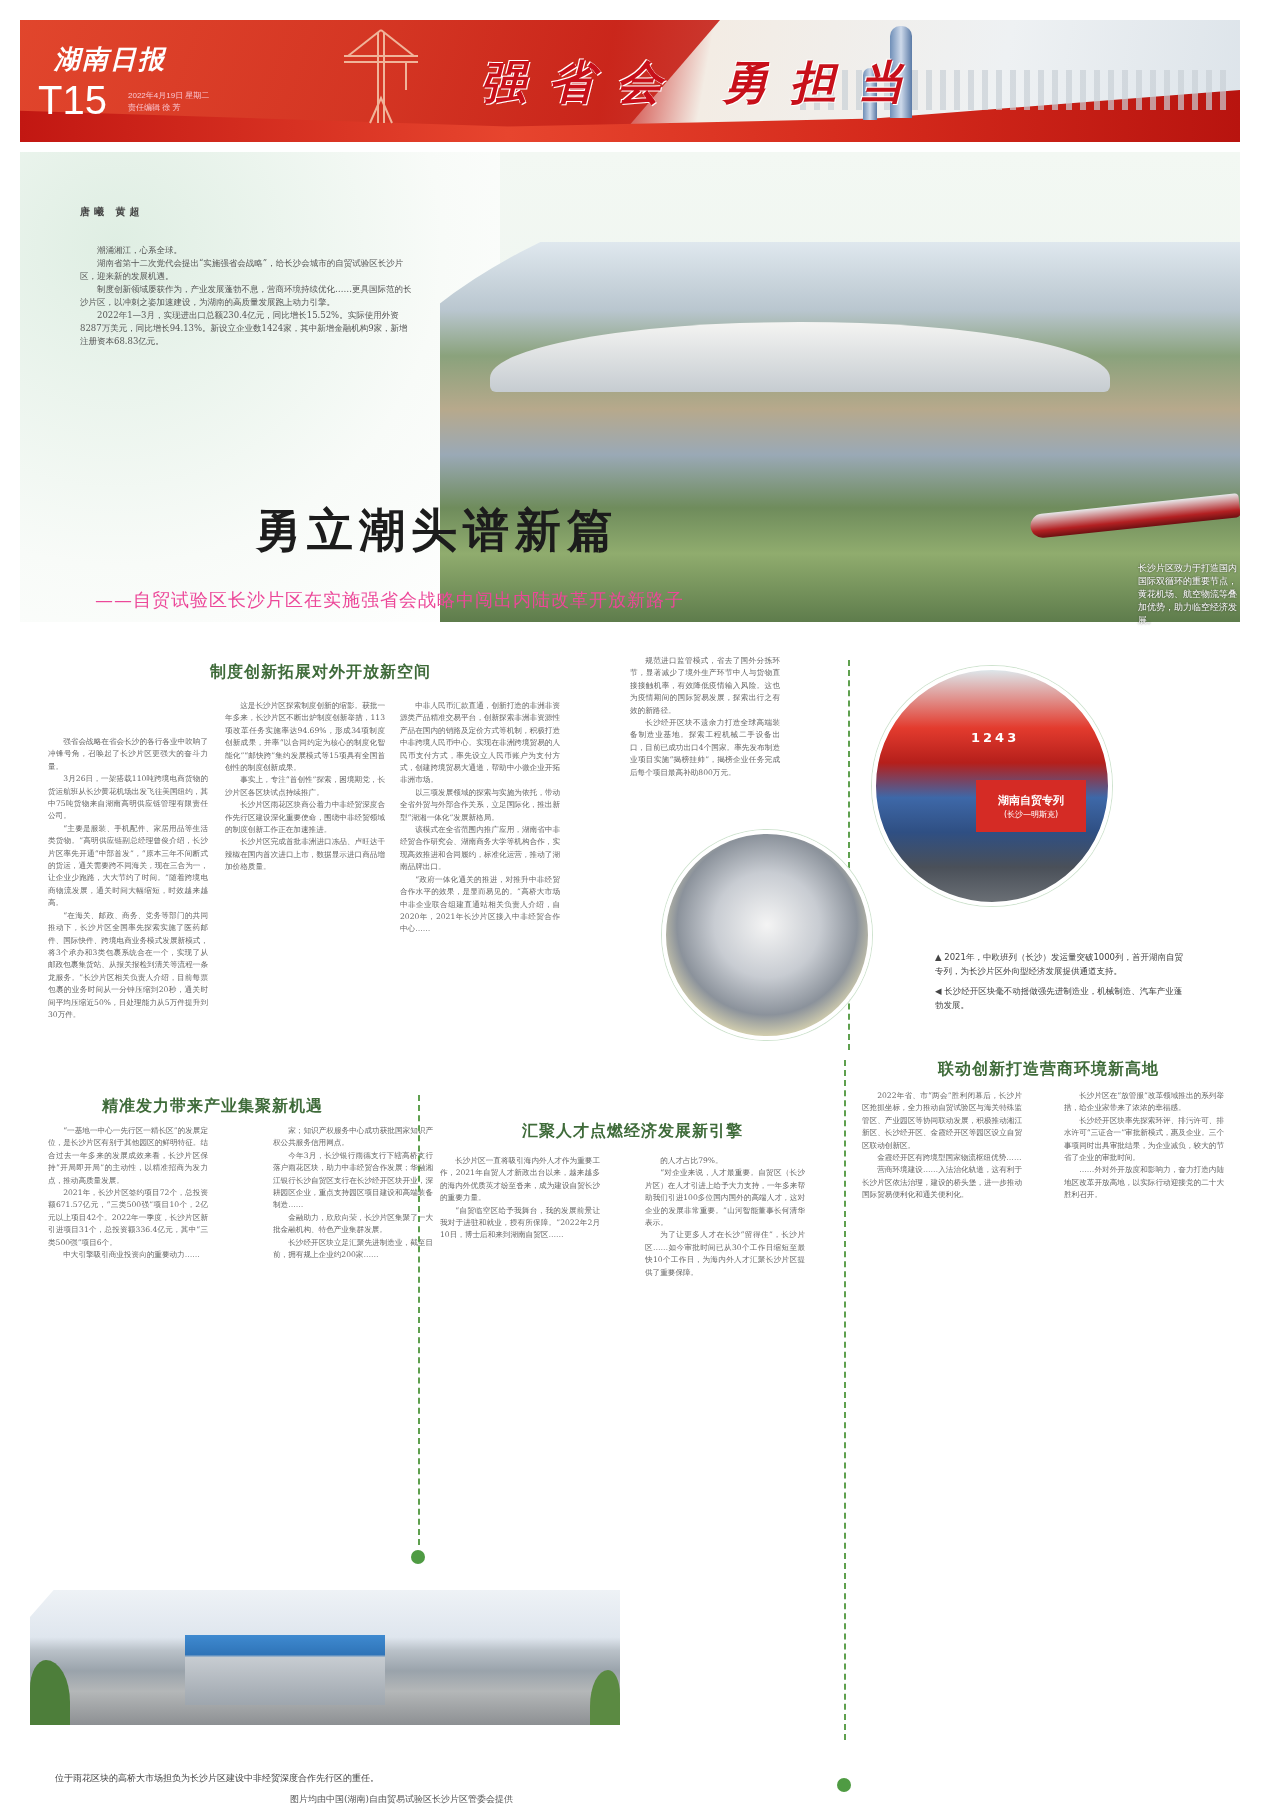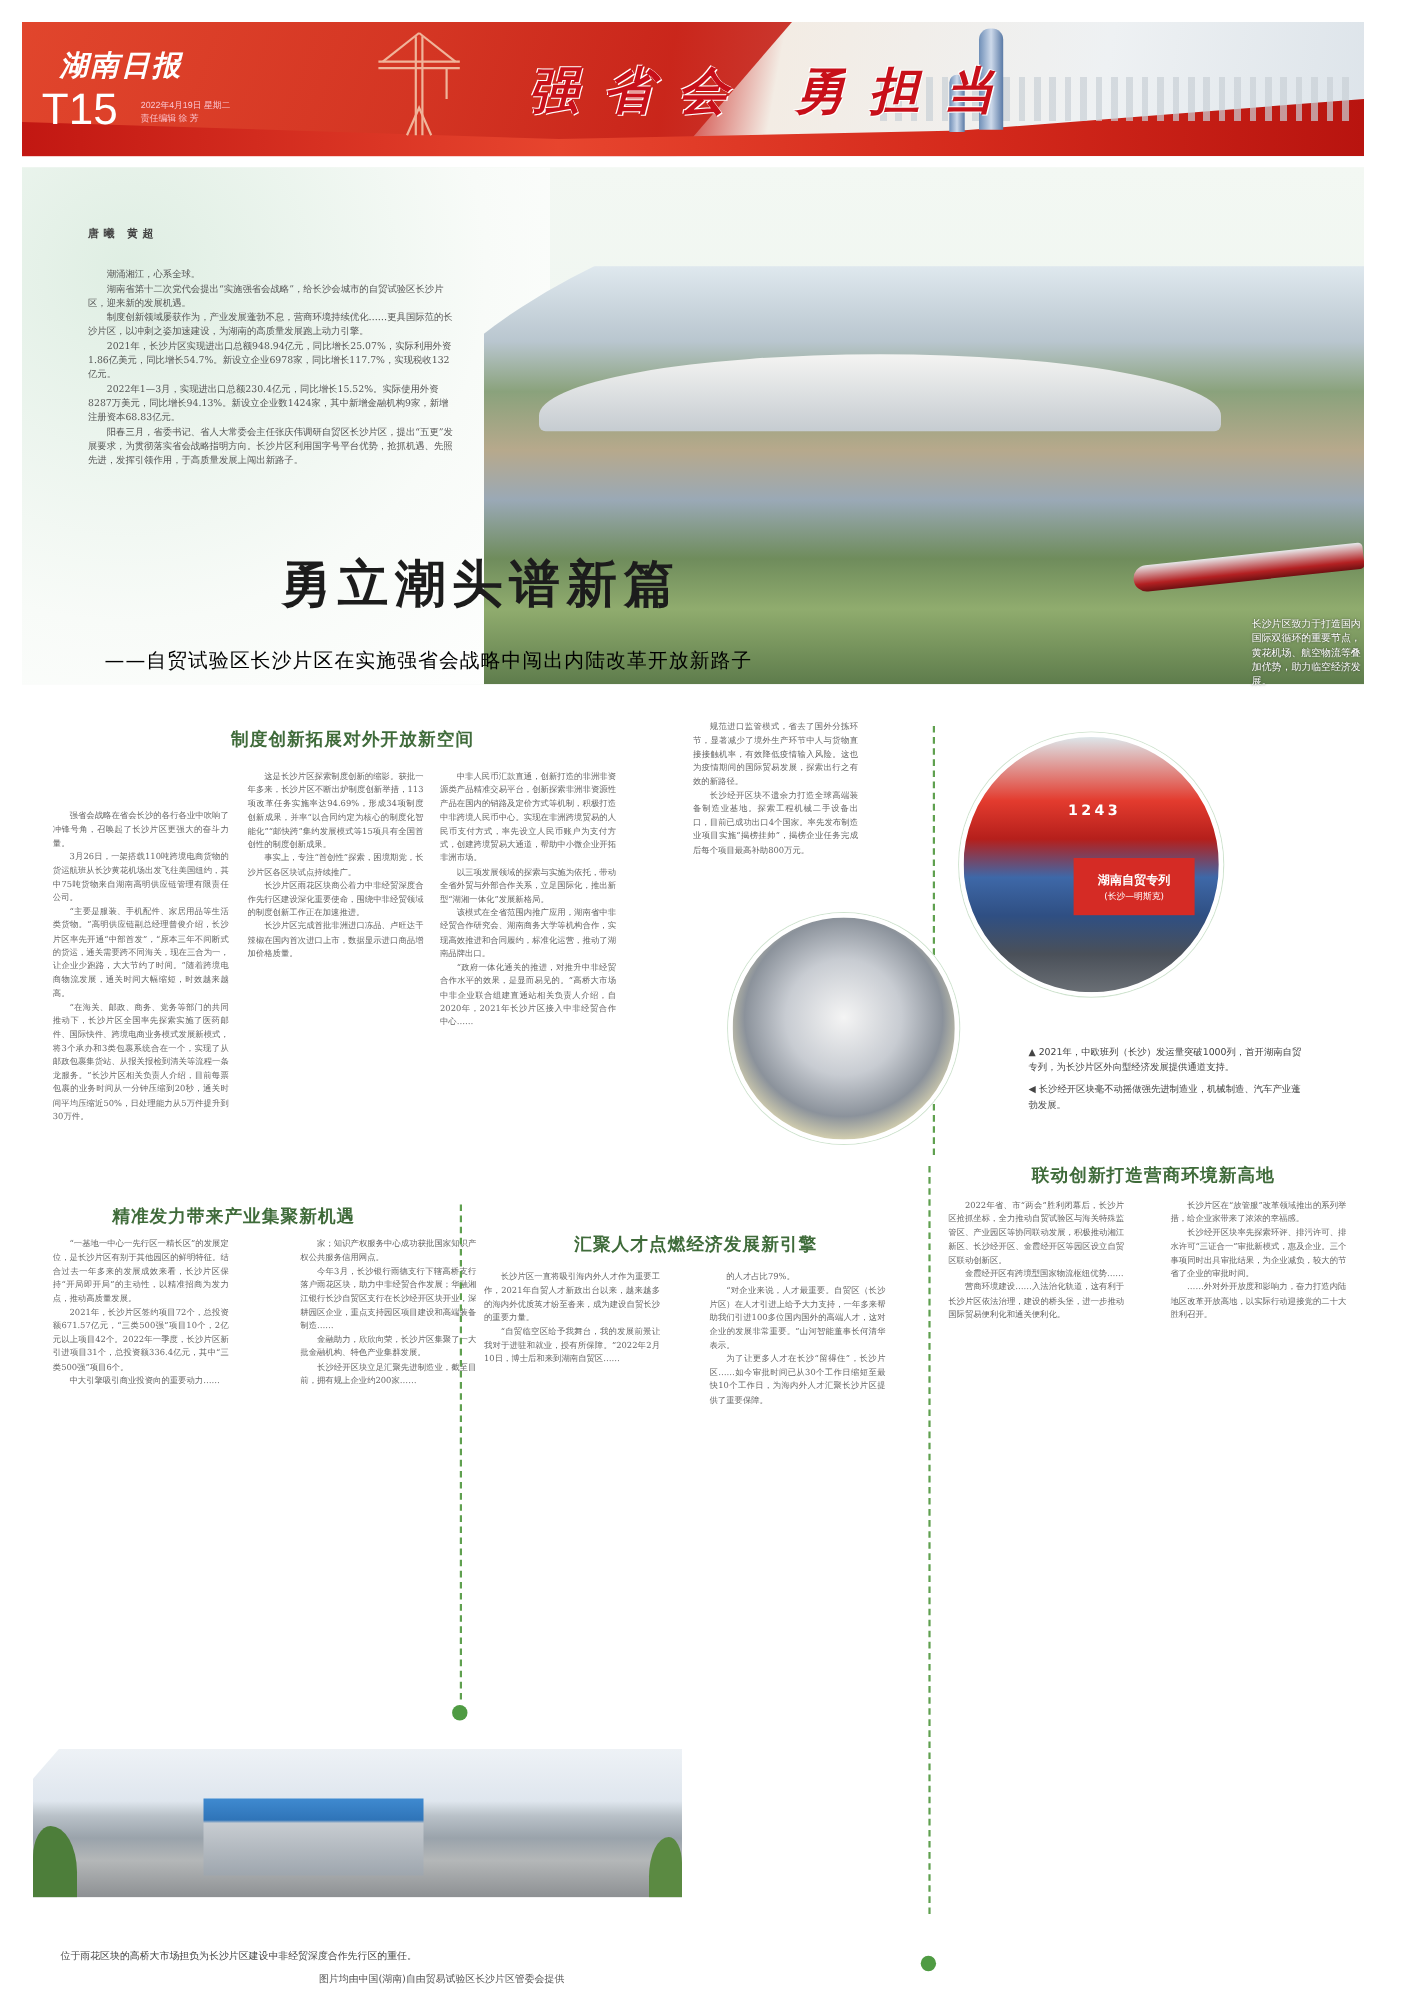--- a/index.html
+++ b/index.html
@@ -24,21 +24,21 @@
     background: linear-gradient(180deg, #dfe8ee 0%, #b9c6cf 18%, #8aa27c 30%, #b7a98c 44%, #9aa9b6 56%, #6f8c5c 70%, #90ac6e 82%, #5e7c4c 100%); clip-path: ellipse(85% 95% at 70% 70%); }
   .terminal { position: absolute; left: 470px; top: 170px; width: 620px; height: 70px; background: linear-gradient(180deg, #f4f4f2, #c6ccd1); border-radius: 50% 50% 6px 6px / 80% 80% 6px 6px; }
   .train { position: absolute; left: 1010px; top: 352px; width: 210px; height: 24px; background: linear-gradient(180deg, #e6e8ea, #b32022 70%, #6d1112); border-radius: 12px 4px 4px 12px; transform: rotate(-6deg); }
   .hero-caption { position: absolute; left: 1138px; top: 562px; width: 100px; font-size: 9px; line-height: 13px; color: #fff; text-shadow: 0 0 2px #333; font-family: "DejaVu Sans", sans-serif; }
 
   .byline { position: absolute; left: 80px; top: 205px; font-size: 10px; font-weight: bold; color: #444; font-family: "DejaVu Sans", sans-serif; letter-spacing: 4px; }
   .lead { position: absolute; left: 80px; top: 244px; width: 335px; font-size: 8.5px; line-height: 13px; color: #555; font-family: "DejaVu Serif", serif; }
   .lead p { text-indent: 2em; margin-bottom: 0; }
 
   .title { position: absolute; left: 255px; top: 500px; font-family: "DejaVu Sans", sans-serif; font-weight: bold; font-size: 46px; color: #1c1c1c; letter-spacing: 6px; }
-  .subtitle { position: absolute; left: 95px; top: 588px; font-family: "DejaVu Sans", sans-serif; font-size: 18px; color: #000000; letter-spacing: 1px; }
+  .subtitle { position: absolute; left: 95px; top: 588px; font-family: "DejaVu Sans", sans-serif; font-size: 18px; color: #ec4899; letter-spacing: 1px; }
 
   .section-head { position: absolute; font-family: "DejaVu Serif", serif; font-weight: bold; font-size: 16px; color: #3f6b3a; letter-spacing: 1px; }
   .col { position: absolute; font-size: 7.6px; line-height: 12.4px; color: #666; font-family: "DejaVu Serif", serif; text-align: justify; overflow: hidden; }
   .col p { text-indent: 2em; }
 
   .circle-photo { position: absolute; border-radius: 50%; overflow: hidden; border: 4px solid #ffffff; box-shadow: 0 0 0 1px #cfe3cf; }
   .photo-train { left: 872px; top: 666px; width: 240px; height: 240px; background: linear-gradient(180deg, #dde6ea 0%, #e33b2e 25%, #b51f1b 40%, #3e68a8 55%, #2f4f83 70%, #4a5059 85%, #6a6f75 100%); }
   .photo-train .placard { position: absolute; left: 60px; top: 110px; width: 110px; height: 52px; background: #d52b25; color: #fff; font-size: 11px; text-align: center; padding-top: 14px; font-family: "DejaVu Sans", sans-serif; font-weight: bold; line-height: 14px; margin-left: 40px; }
   .photo-train .placard small { font-size: 8px; font-weight: normal; display: block; }
   .photo-train .num { position: absolute; left: 95px; top: 60px; color: #fff; font-size: 13px; font-weight: bold; font-family: "DejaVu Sans", sans-serif; letter-spacing: 3px; }
@@ -94,23 +94,21 @@
   <div class="terminal"></div>
   <div class="train"></div>
 </div>
 <div class="hero-caption">长沙片区致力于打造国内国际双循环的重要节点，黄花机场、航空物流等叠加优势，助力临空经济发展。</div>
 
 <div class="byline">唐曦 黄超</div>
 <div class="lead">
   <p>潮涌湘江，心系全球。</p>
   <p>湖南省第十二次党代会提出“实施强省会战略”，给长沙会城市的自贸试验区长沙片区，迎来新的发展机遇。</p>
   <p>制度创新领域屡获作为，产业发展蓬勃不息，营商环境持续优化……更具国际范的长沙片区，以冲刺之姿加速建设，为湖南的高质量发展跑上动力引擎。</p>
-  <p>2021年，长沙片区实现进出口总额948.94亿元，同比增长25.07%，实际利用外资1.86亿美元，同比增长54.7%。新设立企业6978家，同比增长117.7%，实现税收132亿元。</p>
   <p>2022年1—3月，实现进出口总额230.4亿元，同比增长15.52%。实际使用外资8287万美元，同比增长94.13%。新设立企业数1424家，其中新增金融机构9家，新增注册资本68.83亿元。</p>
-  <p>阳春三月，省委书记、省人大常委会主任张庆伟调研自贸区长沙片区，提出“五更”发展要求，为贯彻落实省会战略指明方向。长沙片区利用国字号平台优势，抢抓机遇、先照先进，发挥引领作用，于高质量发展上闯出新路子。</p>
 </div>
 
 <div class="title">勇立潮头谱新篇</div>
 <div class="subtitle">——自贸试验区长沙片区在实施强省会战略中闯出内陆改革开放新路子</div>
 
 <div class="section-head" style="left:210px;top:662px;">制度创新拓展对外开放新空间</div>
 <div class="col" style="left:48px;top:700px;width:160px;height:360px;margin-top:36px;">
     <p>强省会战略在省会长沙的各行各业中吹响了冲锋号角，召唤起了长沙片区更强大的奋斗力量。</p>
     <p>3月26日，一架搭载110吨跨境电商货物的货运航班从长沙黄花机场出发飞往美国纽约，其中75吨货物来自湖南高明供应链管理有限责任公司。</p>
     <p>“主要是服装、手机配件、家居用品等生活类货物。”高明供应链副总经理曾俊介绍，长沙片区率先开通“中部首发”，“原本三年不间断式的货运，通关需要跨不同海关，现在三合为一，让企业少跑路，大大节约了时间。”随着跨境电商物流发展，通关时间大幅缩短，时效越来越高。</p>

